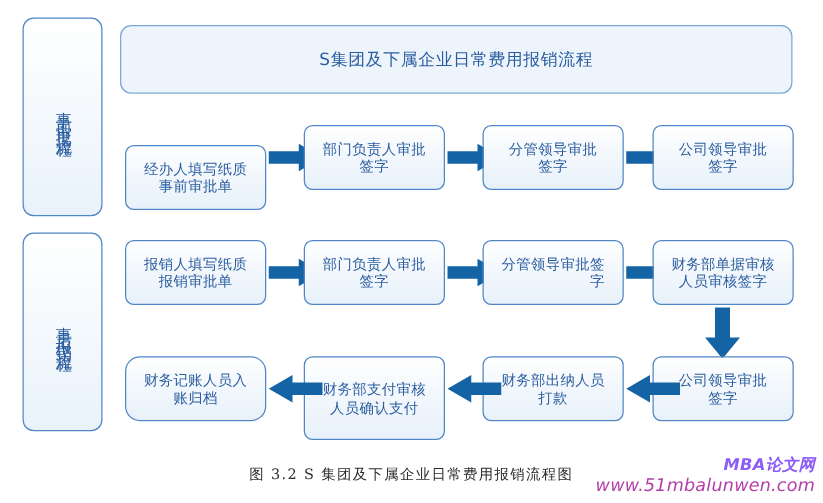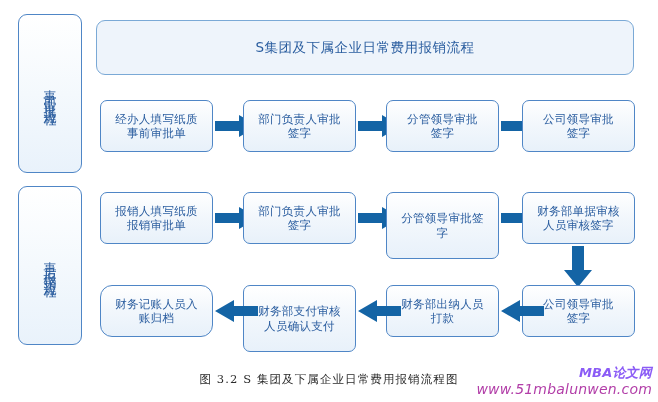--- a/index.html
+++ b/index.html
@@ -125,21 +125,21 @@
 <div class="canvas">
 
   <div class="stage" style="left:18px; top:14px; width:64px; height:159px;">
     <span class="vtext">事前审批流程</span>
   </div>
 
   <div class="banner" style="left:96px; top:20px; width:538px; height:55px;">
     <span>S集团及下属企业日常费用报销流程</span>
   </div>
 
-  <div class="box" style="left:100px; top:100px; width:113px; height:52px;">
+  <div class="box" style="left:100px; top:116px; width:113px; height:52px;">
     <span>
       <span>经办人填写纸质</span><br>
       <span>事前审批单</span>
     </span>
   </div>
 
   <div class="arrow" style="left:215px; top:115px; width:44px; height:22px;">
     <svg width="44" height="22" viewBox="0 0 44 22">
       <polygon points="0,6 24,6 24,0 43,11 24,22 24,16 0,16" fill="#1464a5"></polygon>
     </svg>
@@ -201,21 +201,21 @@
       <span>签字</span>
     </span>
   </div>
 
   <div class="arrow" style="left:358px; top:207px; width:44px; height:22px;">
     <svg width="44" height="22" viewBox="0 0 44 22">
       <polygon points="0,6 24,6 24,0 43,11 24,22 24,16 0,16" fill="#1464a5"></polygon>
     </svg>
   </div>
 
-  <div class="box" style="left:386px; top:192px; width:113px; height:67px;">
+  <div class="box" style="left:386px; top:192px; width:113px; height:52px;text-align:right;">
     <span>
       <span>分管领导审批签</span><br>
       <span>字</span>
     </span>
   </div>
 
   <div class="arrow" style="left:501px; top:207px; width:44px; height:22px;">
     <svg width="44" height="22" viewBox="0 0 44 22">
       <polygon points="0,6 24,6 24,0 43,11 24,22 24,16 0,16" fill="#1464a5"></polygon>
     </svg>

